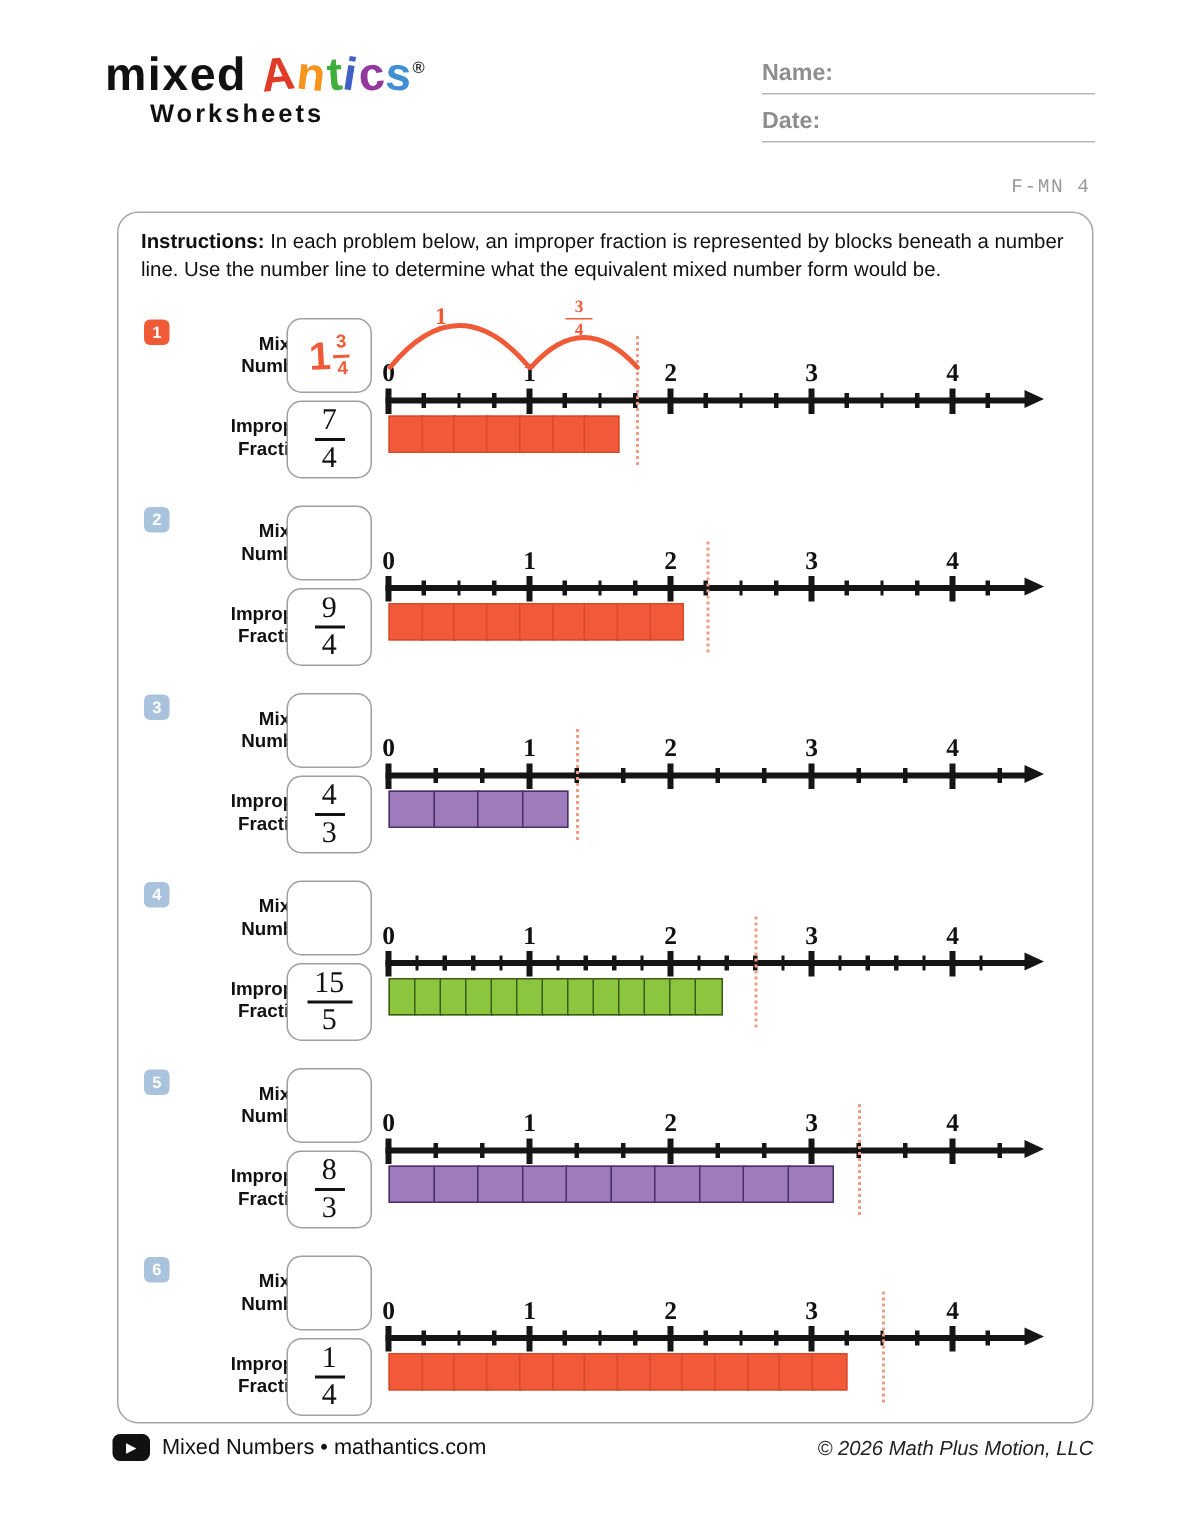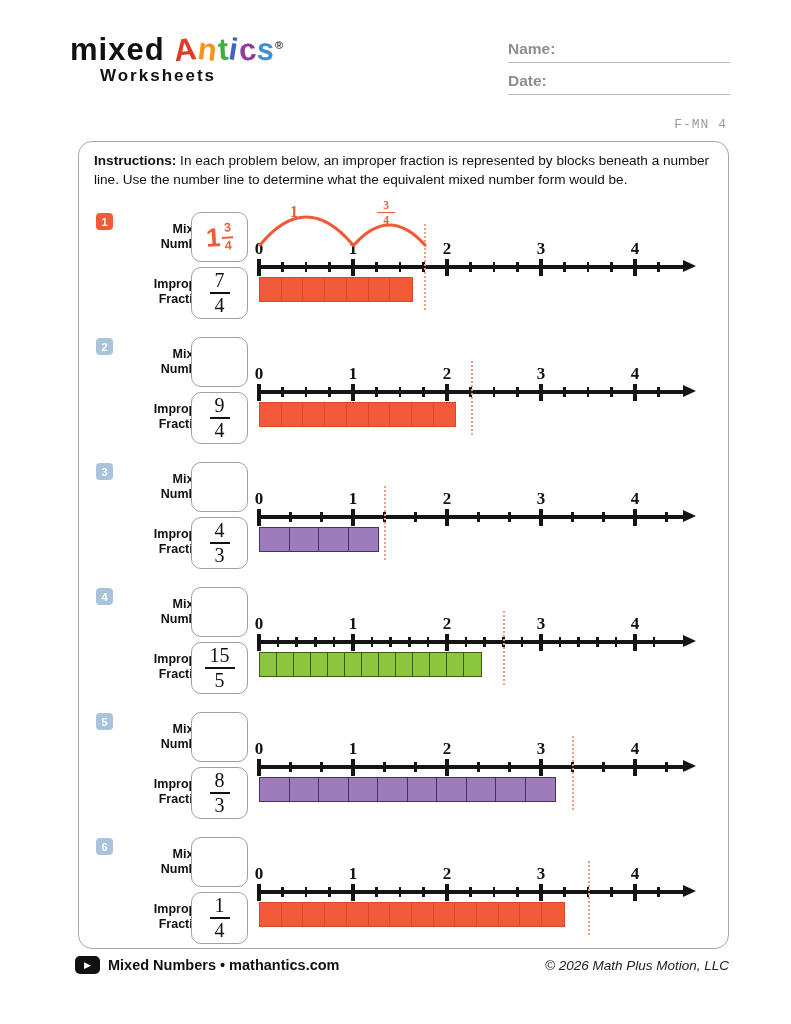--- a/index.html
+++ b/index.html
@@ -80,21 +80,21 @@
   .arc-frac-label { position:absolute; left:377px; top:-13px; width:18px; text-align:center;
                     color:var(--accent); font-weight:bold; font-size:11.5px; line-height:1.05;
                     font-family:"Liberation Serif", serif; }
   .arc-frac-label .mfn { display:block; border-bottom:1.6px solid var(--accent); padding-bottom:1px; }
   .arc-frac-label .mfd { display:block; padding-top:1px; }
 
   
   .play-icon { position:absolute; left:75px; top:956px; width:25px; height:18px;
                background:#111; border-radius:5px; color:#fff; font-size:9px;
                display:flex; align-items:center; justify-content:center; }
-  .footer-left { position:absolute; left:108px; top:957px; font-size:14.5px; font-weight:bold; color:#111; }
+  .footer-left { position:absolute; left:108px; top:957px; font-size:14.5px; font-weight:normal; color:#111; }
   .footer-right { position:absolute; right:62px; top:958px; font-size:13.5px; font-style:italic; color:#222; }
 </style>
 </head>
 <body>
 
 <div class="page" style="--accent:#f15a36;">
 
   <div class="logo">
     <div class="logo-line1">
       <span>mixed</span>

